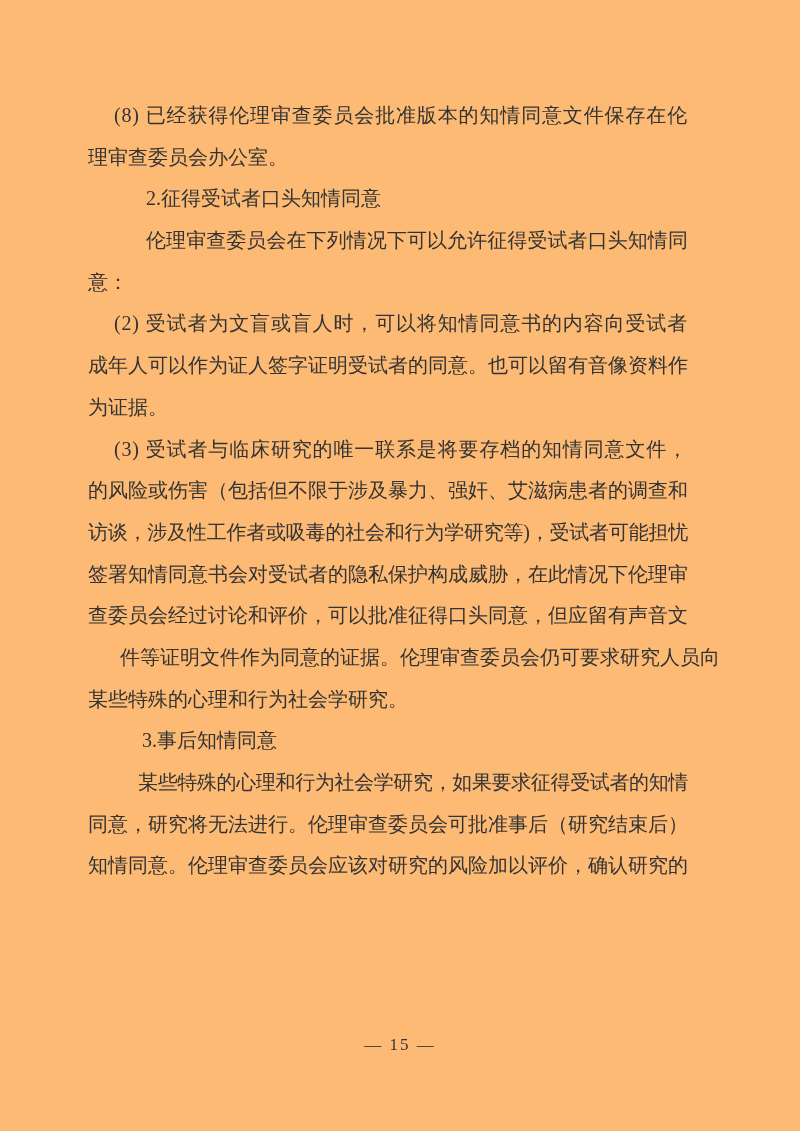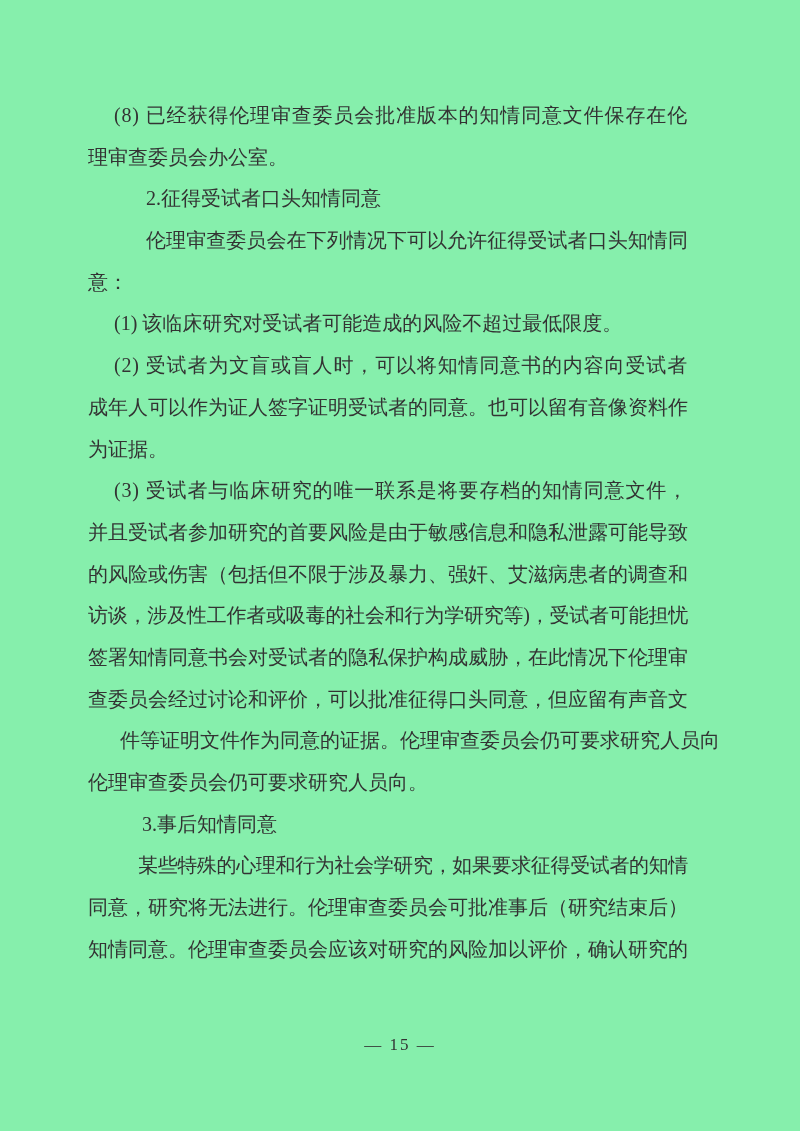--- a/index.html
+++ b/index.html
@@ -11,21 +11,21 @@
     width: 800px;
     height: 1131px;
     position: relative;
     overflow: hidden;
     font-family: "Liberation Serif", "DejaVu Serif", serif;
   }
   .page {
     position: absolute;
     left: 0; top: 0;
     width: 800px; height: 1131px;
-    background: #86efac;
+    background: #fdba74;
   }
   .doc-body {
     position: absolute;
     left: 88px;
     top: 95px;
     width: 600px;
   }
   .line {
     height: 41.7px;
     line-height: 41.7px;
@@ -51,31 +51,29 @@
 </head>
 <body>
 
 <div class="page">
   <div class="doc-body">
       <div class="line" style="padding-left: 26px;"><span style="letter-spacing: 0.855729px;">(8) 已经获得伦理审查委员会批准版本的知情同意文件保存在伦</span></div>
       <div class="line" style="padding-left: 0px;"><span>理审查委员会办公室。</span></div>
       <div class="line" style="padding-left: 58px;"><span>2.征得受试者口头知情同意</span></div>
       <div class="line" style="padding-left: 58px;"><span style="letter-spacing: 0.0740741px;">伦理审查委员会在下列情况下可以允许征得受试者口头知情同</span></div>
       <div class="line" style="padding-left: 0px;"><span>意：</span></div>
-      <div class="line" style="padding-left: 26px;"><span>(1) 该临床研究对受试者可能造成的风险不超过最低限度。</span></div>
       <div class="line" style="padding-left: 26px;"><span style="letter-spacing: 0.855729px;">(2) 受试者为文盲或盲人时，可以将知情同意书的内容向受试者</span></div>
       <div class="line" style="padding-left: 0px;"><span style="letter-spacing: 0px;">成年人可以作为证人签字证明受试者的同意。也可以留有音像资料作</span></div>
       <div class="line" style="padding-left: 0px;"><span>为证据。</span></div>
       <div class="line" style="padding-left: 26px;"><span style="letter-spacing: 0.855729px; font-family: Liberation Serif, serif;">(3) 受试者与临床研究的唯一联系是将要存档的知情同意文件，</span></div>
-      <div class="line" style="padding-left: 0px;"><span style="letter-spacing: 0px;">并且受试者参加研究的首要风险是由于敏感信息和隐私泄露可能导致</span></div>
       <div class="line" style="padding-left: 0px;"><span style="letter-spacing: 0px;">的风险或伤害（包括但不限于涉及暴力、强奸、艾滋病患者的调查和</span></div>
       <div class="line" style="padding-left: 0px;"><span style="letter-spacing: -0.215222px;">访谈，涉及性工作者或吸毒的社会和行为学研究等)，受试者可能担忧</span></div>
       <div class="line" style="padding-left: 0px;"><span style="letter-spacing: 0px;">签署知情同意书会对受试者的隐私保护构成威胁，在此情况下伦理审</span></div>
       <div class="line" style="padding-left: 0px;"><span style="letter-spacing: 0px;">查委员会经过讨论和评价，可以批准征得口头同意，但应留有声音文</span></div>
       <div class="line" style="padding-left: 0px;"><span style="letter-spacing: 0px; margin-left: 32px;">件等证明文件作为同意的证据。伦理审查委员会仍可要求研究人员向</span></div>
-      <div class="line" style="padding-left: 0px;"><span>伦理审查委员会仍可要求研究人员向。</span></div>
+      <div class="line" style="padding-left: 0px;"><span>某些特殊的心理和行为社会学研究。</span></div>
       <div class="line" style="padding-left: 54px;"><span>3.事后知情同意</span></div>
       <div class="line" style="padding-left: 50px;"><span style="letter-spacing: -0.357143px;">某些特殊的心理和行为社会学研究，如果要求征得受试者的知情</span></div>
       <div class="line" style="padding-left: 0px;"><span style="letter-spacing: 0px;">同意，研究将无法进行。伦理审查委员会可批准事后（研究结束后）</span></div>
       <div class="line" style="padding-left: 0px;"><span style="letter-spacing: 0px; text-align: center;">知情同意。伦理审查委员会应该对研究的风险加以评价，确认研究的</span></div>
     </div>
   <div class="page-number">— 15 —</div>
 </div>
 
 </body></html>

